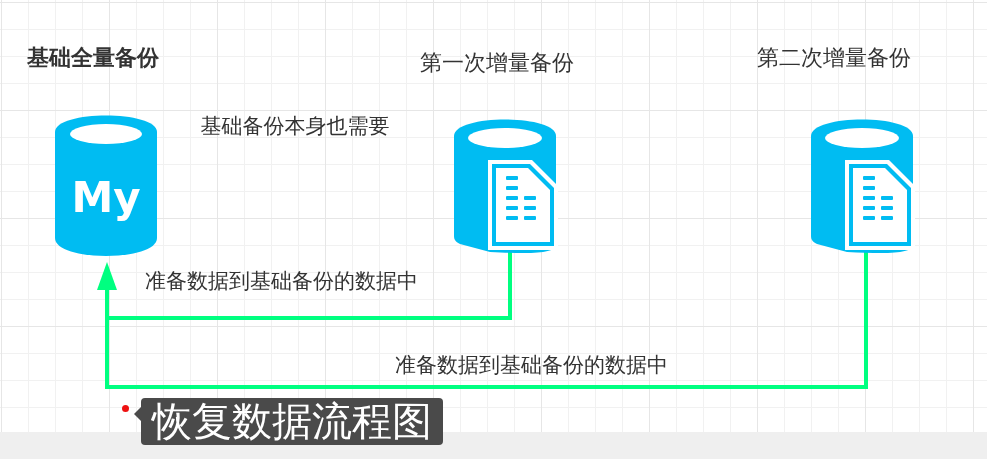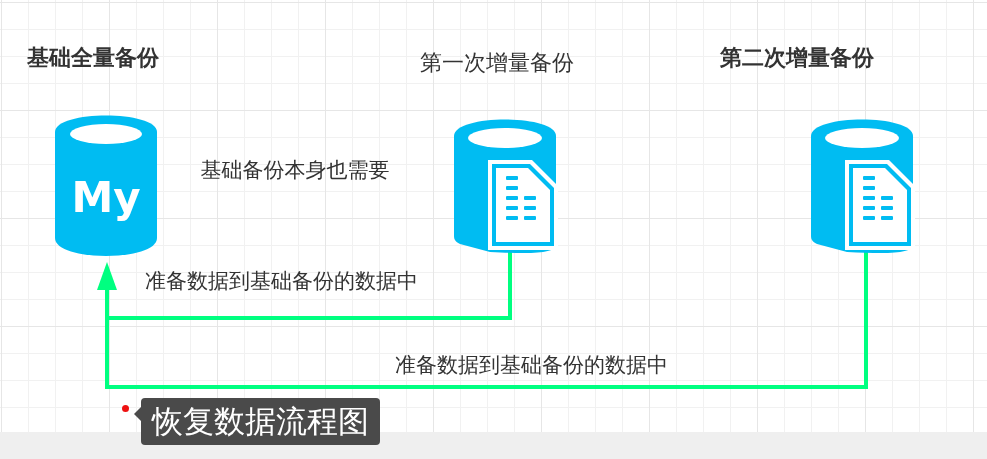--- a/index.html
+++ b/index.html
@@ -28,43 +28,43 @@
     white-space:nowrap;
   }
   .note {
     position:absolute; color:#333333; font-size:21px; line-height:26px;
     text-align:center; white-space:nowrap;
   }
   svg.diagram { position:absolute; left:0; top:0; }
   .tooltip {
     position:absolute; left:141px; top:398px; height:47px;
     padding:0 11px; background:#4a4a4a; border-radius:4px;
-    color:#ffffff; font-size:31px; line-height:47px; white-space:nowrap;
+    color:#ffffff; font-size:40px; line-height:47px; white-space:nowrap;
   }
   .tooltip::before {
     content:""; position:absolute; left:-7px; top:9px;
     border-top:7px solid transparent; border-bottom:7px solid transparent;
     border-right:7px solid #4a4a4a;
   }
   .marker-dot {
     position:absolute; left:122px; top:405px; width:7px; height:7px;
     border-radius:50%; background:#ee1111;
   }
 </style>
 </head>
 <body>
 
 <div class="canvas"></div>
 <div class="bottom-bar"></div>
 
 <div class="label" style="left:27px; top:45px;font-weight:bold;">基础全量备份</div>
 <div class="label" style="left:420px; top:50px;">第一次增量备份</div>
-<div class="label" style="left:720px; top:45px;font-weight:bold;">第二次增量备份</div>
+<div class="label" style="left:757px; top:45px;">第二次增量备份</div>
 
-<div class="note" style="left:160px; top:113px; width:270px;margin-top:44px;">
+<div class="note" style="left:160px; top:113px; width:270px;">
   <div>基础备份本身也需要</div>
 </div>
 
 <svg class="diagram" width="987" height="432" viewBox="0 0 987 432">
 
   <g>
     <polyline points="510,250 510,318 107,318" fill="none" stroke="#00ff80" stroke-width="4"></polyline>
     <polyline points="866,250 866,387 107,387 107,285" fill="none" stroke="#00ff80" stroke-width="4"></polyline>
     <polygon points="107,262 97,290 117,290" fill="#00ff80"></polygon>
   </g>

